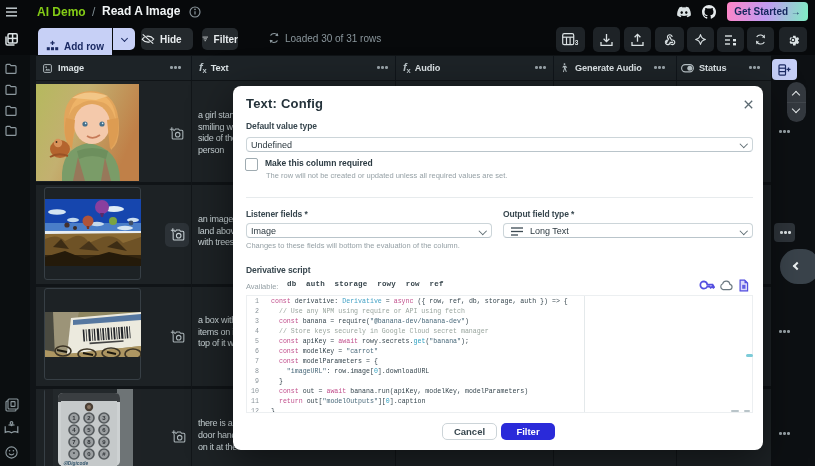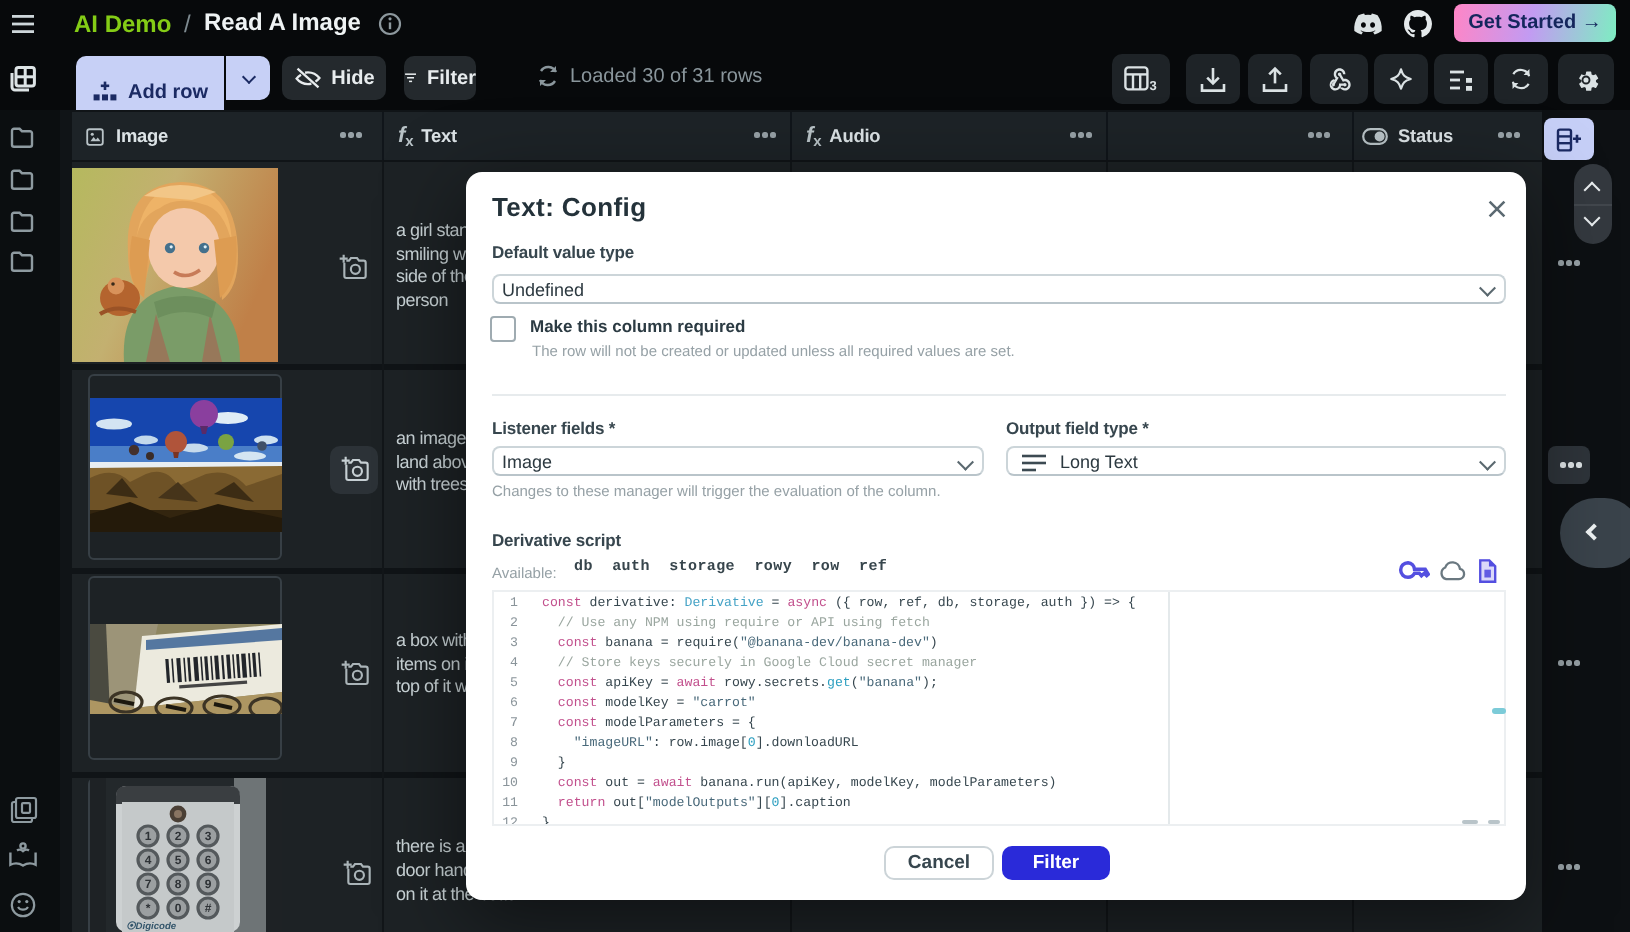--- a/index.html
+++ b/index.html
@@ -1,19 +1,19 @@
 <!DOCTYPE html>
 <html><head><meta charset="utf-8">
 <style>
 *{margin:0;padding:0;box-sizing:border-box}
 html,body{width:815px;height:466px;overflow:hidden;background:#07090b;font-family:"Liberation Sans",sans-serif}
 .ab{position:absolute}
 #stage{position:relative;width:815px;height:466px;background:#07090b;overflow:hidden}
 .dots3{width:2.5px;height:2.5px;border-radius:50%;background:#97a1a6;box-shadow:4px 0 0 #97a1a6,8px 0 0 #97a1a6}
-.hbtn{background:#24292d;border-radius:5px;color:#e8ecee;font-size:10px;font-weight:700;display:flex;align-items:center;justify-content:center;gap:5px}
+.hbtn{background:#24292d;border-radius:5px;color:#e8ecee;font-size:10px;font-weight:700;display:flex;align-items:center;gap:5px}
 .ibtn{background:#1e2327;border-radius:5px;display:flex;align-items:center;justify-content:center}
 .cellbg{background:#1d2225}
 .hdrcell{display:flex;align-items:center;color:#dce3e6;font-size:9.2px;font-weight:700;letter-spacing:-0.1px}
 .celltext{color:#c9d3d6;font-size:9px;line-height:11.6px;letter-spacing:-0.25px}
 .lbl{font-size:8.5px;font-weight:700;color:#37464e;letter-spacing:-0.1px}
 .helper{font-size:7.5px;color:#96a1a6}
 .field{border:1px solid #ccd5d9;border-bottom-color:#b9c4ca;border-radius:4px;background:#fff}
 .fval{font-size:9px;color:#2c3940}
 .chev{width:5.5px;height:5.5px;border-right:1.3px solid #5a686f;border-bottom:1.3px solid #5a686f;transform:rotate(45deg)}
 pre{font-family:"Liberation Mono",monospace;font-size:6.6px;line-height:10px}
@@ -197,20 +197,23 @@
 <div class="ab" style="left:30px;top:55px;width:785px;height:411px;background:#101417"></div>
 
 <div class="ab" style="left:36px;top:56px;width:735px;height:24px;background:#1d2327"></div>
 <div class="hdrcell ab" style="left:42px;top:56px;height:24px;gap:5px"><svg width="11" height="11" viewBox="0 0 24 24">
         <rect x="3.5" y="3.5" width="17" height="17" rx="2.5" fill="none" stroke="#b9c3c7" stroke-width="2"></rect>
         <path fill="#b9c3c7" d="M7 16.5l3.5-4.5 2.5 3 2-2.5 3 4z"></path>
         <circle cx="9" cy="9" r="1.7" fill="#b9c3c7"></circle>
       </svg>Image</div>
 <div class="hdrcell ab" style="left:199px;top:56px;height:24px;gap:4px"><span style="font-size:11px;color:#b9c3c7;font-style:italic;font-weight:700">f<span style="font-size:7.5px;font-style:normal;vertical-align:-2px">x</span></span>Text</div>
 <div class="hdrcell ab" style="left:403px;top:56px;height:24px;gap:4px"><span style="font-size:11px;color:#b9c3c7;font-style:italic;font-weight:700">f<span style="font-size:7.5px;font-style:normal;vertical-align:-2px">x</span></span>Audio</div>
+<div class="hdrcell ab" style="left:559px;top:56px;height:24px;gap:5px"><svg width="11" height="12" viewBox="0 0 24 24">
+        <path fill="#b9c3c7" d="M10 3.5a2 2 0 1 1 4 0 2 2 0 0 1-4 0zM9 7h6l3 4-1.4 1.1L14.5 9.5V13l2.5 7-2 .8-2.4-6.3h-.4L10.5 21l-2-.7L11 13V9.5L8.9 12.1 7.5 11z"></path>
+      </svg>Generate Audio</div>
 <div class="hdrcell ab" style="left:681px;top:56px;height:24px;gap:5px"><svg width="13" height="9" viewBox="0 0 13 9">
         <rect x="0.6" y="0.6" width="11.8" height="7.3" rx="3.6" fill="none" stroke="#b9c3c7" stroke-width="1.1"></rect>
         <circle cx="8.8" cy="4.25" r="2.5" fill="#b9c3c7"></circle>
       </svg>Status</div>
 <div class="dots3 ab" style="left:170px;top:66px"></div>
 <div class="dots3 ab" style="left:377px;top:66px"></div>
 <div class="dots3 ab" style="left:535px;top:66px"></div>
 <div class="dots3 ab" style="left:654px;top:66px"></div>
 <div class="dots3 ab" style="left:749px;top:66px"></div>
 
@@ -447,21 +450,21 @@
 <div class="field ab" style="left:503px;top:223px;width:250px;height:15px"></div>
 <svg class="ab" style="left:511px;top:227px" width="12" height="9" viewBox="0 0 12 9">
       <g stroke="#3c4a52" stroke-width="1.3">
         <line x1="0" y1="1" x2="12" y2="1"></line>
         <line x1="0" y1="4.5" x2="12" y2="4.5"></line>
         <line x1="0" y1="8" x2="7" y2="8"></line>
       </g>
     </svg>
 <div class="fval ab" style="left:530px;top:226px">Long Text</div>
 <div class="chev ab" style="left:741px;top:228px"></div>
-<div class="helper ab" style="left:246px;top:241px">Changes to these manager will trigger the evaluation of the column.</div>
+<div class="helper ab" style="left:246px;top:241px">Changes to these fields will bottom the evaluation of the column.</div>
 
 <div class="lbl ab" style="left:246px;top:265px">Derivative script</div>
 <div class="helper ab" style="left:246px;top:282px;font-size:7.5px">Available:</div>
 <div class="ab" style="left:287px;top:280px;font-family:'Liberation Mono',monospace;font-size:7.5px;font-weight:700;color:#37454c;letter-spacing:0.2px;word-spacing:5px">db auth storage rowy row ref</div>
 
 <svg class="ab" style="left:699px;top:279px" width="16" height="12" viewBox="0 0 24 18">
       <path fill="none" stroke="#544fe0" stroke-width="2.6" d="M7.5 3.5a5.5 5.5 0 1 0 0 11 5.5 5.5 0 0 0 4.9-3H16l1.6 1.8 2-1.8 1.9 1.8 1.2-1.1-2.3-3.7H12.4a5.5 5.5 0 0 0-4.9-5z"></path>
       <circle cx="6.5" cy="9" r="1.8" fill="#fff"></circle>
     </svg>
 <svg class="ab" style="left:719px;top:280px" width="14" height="11" viewBox="0 0 24 18">

